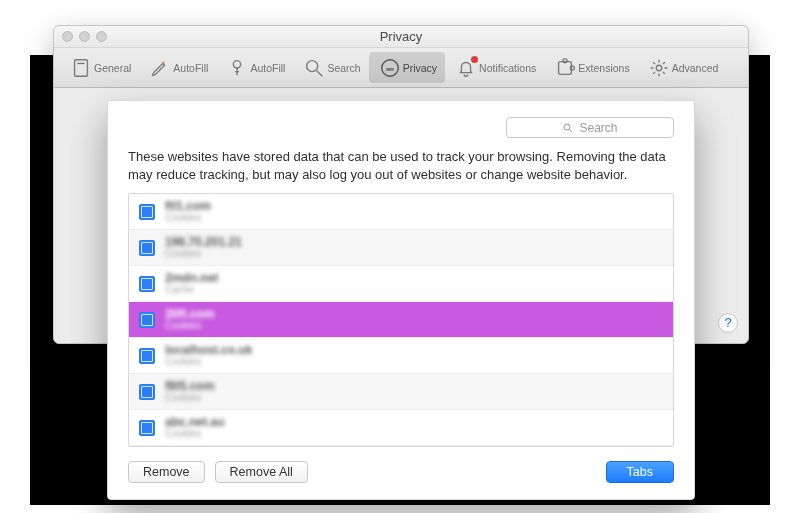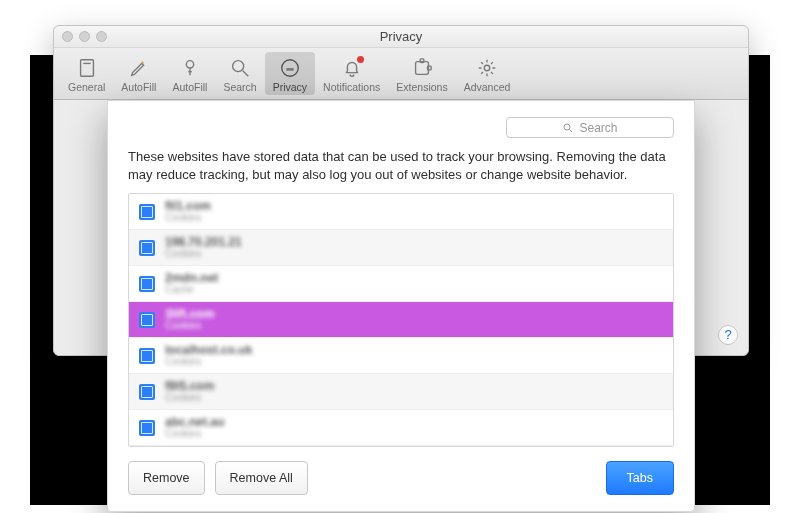--- a/index.html
+++ b/index.html
@@ -29,21 +29,21 @@
   .traffic { position: absolute; left: 8px; top: 5px; display: flex; gap: 6px; }
   .tl { width: 11px; height: 11px; border-radius: 50%; background: #d2d2d2; border:1px solid #bcbcbc; }
   .title { text-align: center; font-size: 13px; color: #4a4a4a; line-height: 22px; }
   .toolbar {
     display: flex; align-items: flex-end;
     padding: 4px 6px 4px 6px;
     background: linear-gradient(#eeeeee,#dedede);
     border-bottom: 1px solid #b8b8b8;
   }
   .tool {
-    display: flex; flex-direction: column; align-items: center;
+    display: flex; flex-direction: row; align-items: center;
     padding: 3px 8px 2px; border-radius: 4px;
     font-size: 10.5px; color: #727272; cursor: default;
   }
   .tool.selected { background: rgba(0,0,0,.12); color:#444; }
   .tool .ic { width: 26px; height: 26px; display:flex; align-items:center; justify-content:center; position:relative; }
   .tool svg { width: 22px; height: 22px; stroke:#7a7a7a; fill:none; stroke-width:1.5; }
   .tool.selected svg { stroke:#555; }
   .dot-badge { position:absolute; top:1px; right:1px; width:7px; height:7px; background:#e03b3b; border-radius:50%; }
   .window-body { height: 255px; background:#ececec; border-radius:0 0 6px 6px; position:relative; }
   .help-btn {
@@ -80,21 +80,21 @@
   .row.selected { background:#c859e0; color:#fff; }
   .favicon { width:16px; height:16px; background:#2d7ff9; border-radius:2px; position:relative; flex:none; }
   .favicon::after{content:"";position:absolute;inset:2px;border:1px solid rgba(255,255,255,.8);border-radius:1px;}
   .blur { filter: blur(2.2px); }
   .row .txtwrap { display:flex; flex-direction:column; line-height:1.05; }
   .row .t1 { font-size:12px; color:#5b5b5b; font-weight:600; }
   .row .t2 { font-size:10px; color:#9c9c9c; }
   .row.selected .t1,.row.selected .t2{ color:#fff; }
   .btnbar { display:flex; align-items:center; gap:10px; margin-top:14px; }
   .btn {
-    height:34px; padding:0 14px; font-size:12.5px;
+    height:22px; padding:0 14px; font-size:12.5px;
     background:linear-gradient(#fff,#f1f1f1);
     border:1px solid #c8c8c8; border-radius:4px;
     display:flex; align-items:center; color:#333;
   }
   .btn.primary {
     background:linear-gradient(#4aa3ff,#1e7bff);
     border-color:#1a6be0; color:#fff; padding:0 20px;
   }
   .spacer{flex:1;}
 </style>

